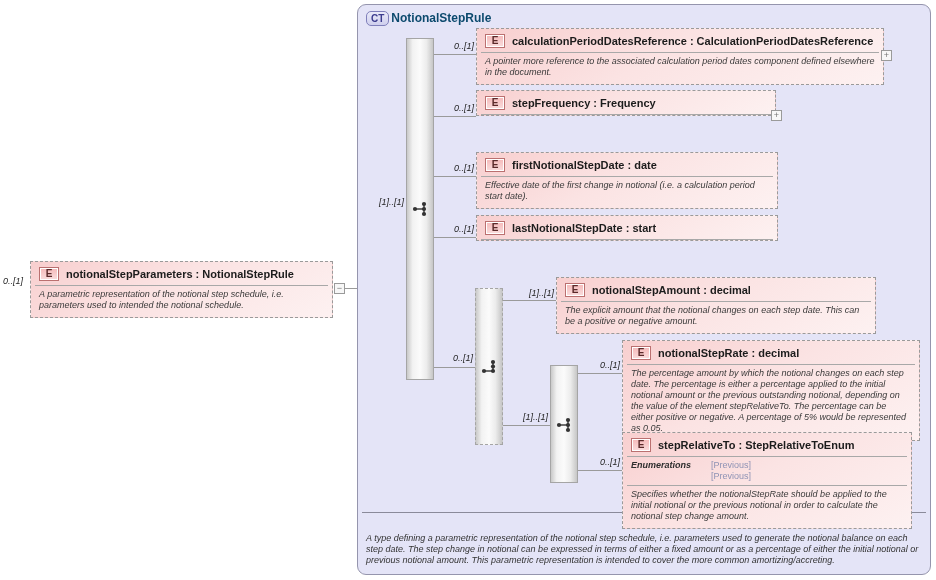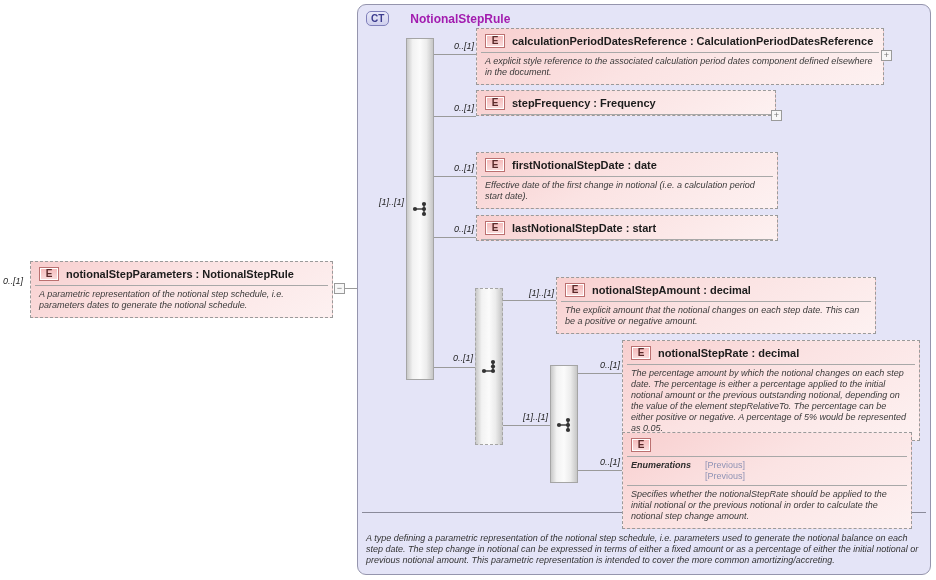--- a/index.html
+++ b/index.html
@@ -6,27 +6,27 @@
   #stage{
     position:relative;width:936px;height:580px;background:#ffffff;
     font-family:"Liberation Sans",sans-serif;overflow:hidden;
   }
   
   .ct-box{
     position:absolute;left:357px;top:4px;width:574px;height:571px;
     background:#e4e4f7;border:1px solid #9595ad;border-radius:9px;
     box-sizing:border-box;
   }
-  .ct-header{position:absolute;left:8px;top:6px;display:flex;align-items:flex-end;gap:21px;}
+  .ct-header{position:absolute;left:8px;top:6px;display:flex;align-items:flex-start;gap:2px;}
   .ct-badge{
     display:inline-block;padding:1px 4px;font-size:10px;font-weight:bold;color:#3d3d8f;
     background:linear-gradient(#eaeaf9,#cfcfee);border:1px solid #8080bb;border-radius:5px;
     line-height:11px;
   }
-  .ct-title{font-size:12px;font-weight:bold;color:#a21caf;}
+  .ct-title{font-size:12px;font-weight:bold;color:#0c4a6e;}
   .ct-doc{
     position:absolute;left:4px;right:4px;bottom:6px;border-top:1px solid #8a8a9a;
     padding:20px 4px 2px 4px;font-size:9px;font-style:italic;color:#333;line-height:11px;
   }
   
   .el-box{
     position:absolute;box-sizing:border-box;
     background:linear-gradient(150deg,#f8cfcf 0%,#fbe3e3 45%,#fdf1f1 100%);
     border:1px dashed #9a9a9a;padding:0;
   }
@@ -37,21 +37,21 @@
   .e-badge{
     display:inline-block;min-width:18px;text-align:center;font-size:10px;font-weight:bold;
     color:#5a2a2a;background:linear-gradient(#f5b9b9,#fadede);
     border:1px solid #bb7070;box-shadow:inset 0 0 0 1px #ffffff;line-height:12px;
   }
   .el-sep{height:0;border-top:1px solid #a8a8a8;margin:0 4px;}
   .el-doc{
     padding:3px 8px 6px 8px;font-size:9px;font-style:italic;color:#3a3a3a;line-height:11px;
   }
   
-  .enum-row{display:flex;padding:3px 8px 3px 8px;gap:10px;}
+  .enum-row{display:flex;padding:3px 8px 3px 8px;gap:16px;}
   .enum-label{font-size:9px;font-weight:bold;font-style:italic;color:#2e2e2e;width:64px;}
   .enum-vals{display:flex;flex-direction:column;font-size:9px;color:#8f93b5;line-height:11px;}
   
   .comp-bar{
     position:absolute;width:28px;box-sizing:border-box;
     background:linear-gradient(to right,#c9c9c9 0%,#f2f2f2 22%,#fbfbfb 50%,#ececec 75%,#c6c6c6 100%);
     border:1px solid #a5a5a5;
   }
   .comp-bar.dashed{border-style:dashed;}
   .comp-icon{position:absolute;width:18px;height:18px;}
@@ -75,21 +75,21 @@
 <div id="stage">
 
   <div class="card" style="left:3px;top:276px;width:30px;text-align:left;">0..[1]</div>
 
   <div class="el-box" style="left:30px;top:261px;width:303px;">
     <div class="el-head">
       <span class="e-badge">E</span>
       <span>notionalStepParameters : NotionalStepRule</span>
     </div>
     <div class="el-sep"></div>
-    <div class="el-doc">A parametric representation of the notional step schedule, i.e. parameters dates to generate the notional schedule.</div>
+    <div class="el-doc">A parametric representation of the notional step schedule, i.e. parameters used to intended the notional schedule.</div>
   </div>
   <div class="handle" style="left:334px;top:283px;">−</div>
   <div class="hline" style="left:345px;top:288px;width:12px;"></div>
 
   <div class="ct-box">
     <div class="ct-header">
       <span class="ct-badge">CT</span>
       <span class="ct-title">NotionalStepRule</span>
     </div>
     <div class="ct-doc">A type defining a parametric representation of the notional step schedule, i.e. parameters used to generate the notional balance on each step date. The step change in notional can be expressed in terms of either a fixed amount or as a percentage of either the initial notional or previous notional amount. This parametric representation is intended to cover the more common amortizing/accreting.</div>
@@ -112,21 +112,21 @@
   <div class="hline" style="left:434px;top:237px;width:42px;"></div>
   <div class="hline" style="left:434px;top:367px;width:41px;"></div>
 
   <div class="card" style="left:444px;top:41px;width:30px;">0..[1]</div>
   <div class="el-box" style="left:476px;top:28px;width:408px;">
     <div class="el-head">
       <span class="e-badge">E</span>
       <span>calculationPeriodDatesReference : CalculationPeriodDatesReference</span>
     </div>
     <div class="el-sep"></div>
-    <div class="el-doc">A explicit style reference to the associated calculation period dates component defined elsewhere in the document.</div>
+    <div class="el-doc">A pointer more reference to the associated calculation period dates component defined elsewhere in the document.</div>
   </div>
   <div class="handle" style="left:881px;top:50px;">+</div>
 
   <div class="card" style="left:444px;top:103px;width:30px;">0..[1]</div>
   <div class="el-box" style="left:476px;top:90px;width:300px;">
     <div class="el-head">
       <span class="e-badge">E</span>
       <span>stepFrequency : Frequency</span>
     </div>
     <div class="el-sep"></div>
@@ -195,20 +195,21 @@
       <span>notionalStepRate : decimal</span>
     </div>
     <div class="el-sep"></div>
     <div class="el-doc">The percentage amount by which the notional changes on each step date. The percentage is either a percentage applied to the initial notional amount or the previous outstanding notional, depending on the value of the element stepRelativeTo. The percentage can be either positive or negative. A percentage of 5% would be represented as 0.05.</div>
   </div>
 
   <div class="card" style="left:590px;top:457px;width:30px;">0..[1]</div>
   <div class="el-box" style="left:622px;top:432px;width:290px;">
     <div class="el-head">
       <span class="e-badge">E</span>
+      <span>stepRelativeTo : StepRelativeToEnum</span>
     </div>
     <div class="el-sep"></div>
     <div class="enum-row">
       <span class="enum-label">Enumerations</span>
       <span class="enum-vals">
         <span>[Previous]</span>
         <span>[Previous]</span>
       </span>
     </div>
     <div class="el-sep"></div>

